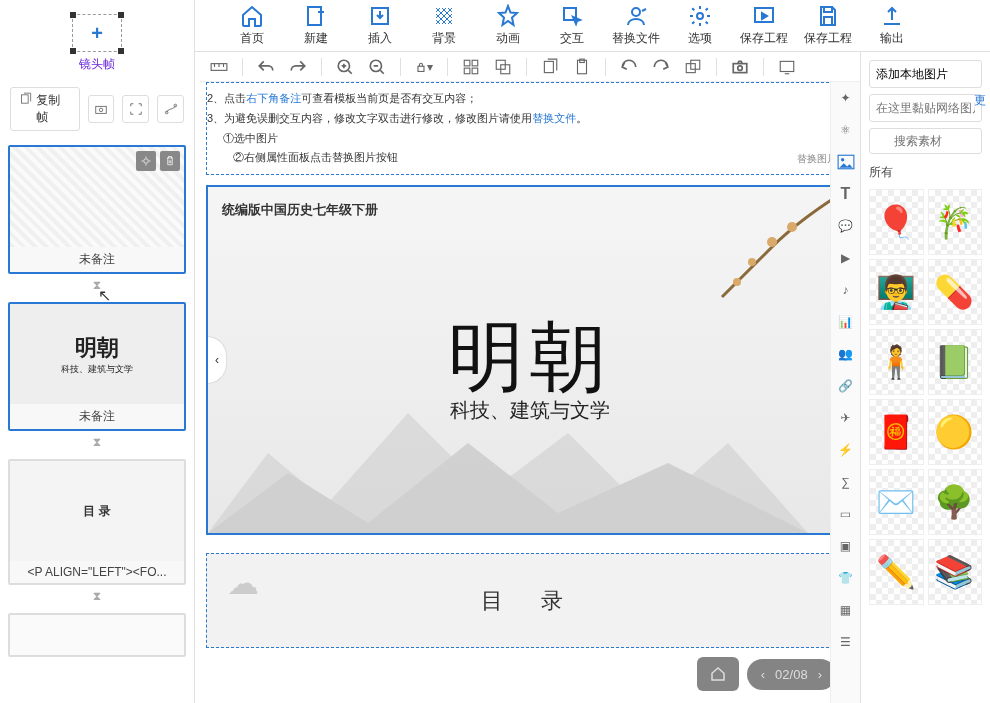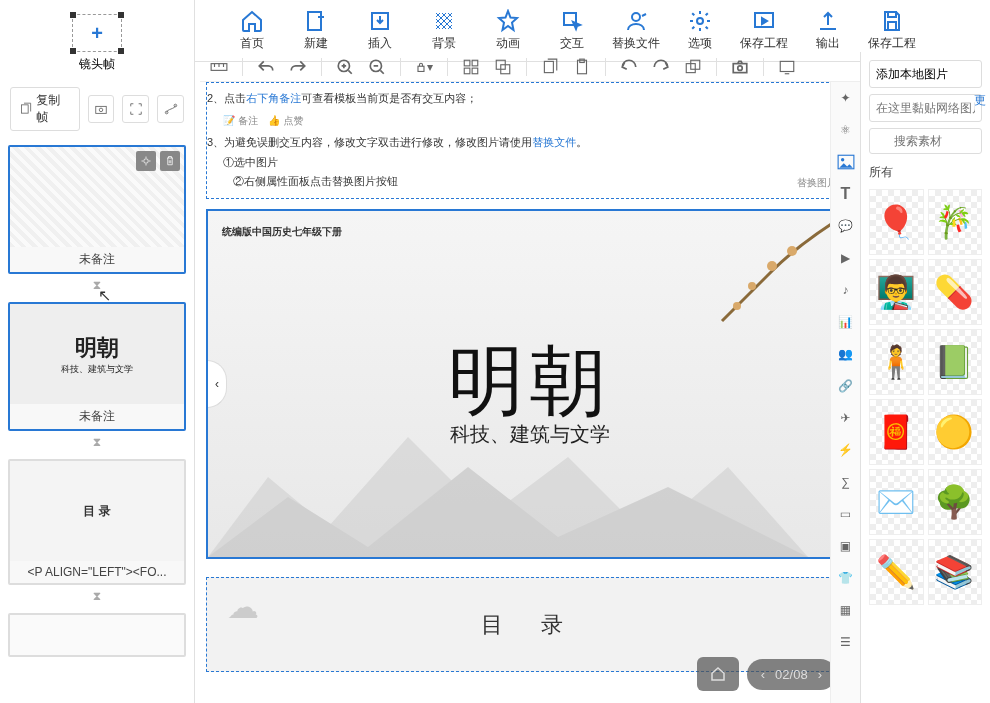--- a/index.html
+++ b/index.html
@@ -1,37 +1,37 @@
 <!DOCTYPE html>
 <html><head>
 <meta charset="utf-8">
 <style>
 * { box-sizing: border-box; margin: 0; padding: 0; }
 body { font-family: "Microsoft YaHei", Arial, sans-serif; font-size: 12px; color: #333; background: #fff; width: 990px; height: 703px; overflow: hidden; position: relative; }
 
 
-.top-toolbar { display: flex; align-items: center; height: 62px; border-bottom: 1px solid #e0e0e0; padding-left: 220px; }
+.top-toolbar { display: flex; align-items: center; height: 52px; border-bottom: 1px solid #e0e0e0; padding-left: 220px; }
 .top-item { display: flex; flex-direction: column; align-items: center; justify-content: center; width: 64px; height: 52px; cursor: pointer; color: #2878d4; }
 .top-item svg { width: 24px; height: 24px; }
 .top-item span { margin-top: 2px; font-size: 12px; color: #333; }
 
 
 .sec-toolbar { position: absolute; top: 52px; left: 200px; right: 0; height: 30px; display: flex; align-items: center; padding-left: 10px; gap: 14px; border-bottom: 1px solid #eee; }
 .sec-icon { width: 18px; height: 18px; display: flex; align-items: center; justify-content: center; color: #666; cursor: pointer; }
 .sec-sep { width: 1px; height: 18px; background: #e0e0e0; }
 
 
 .left-panel { position: absolute; top: 0; left: 0; width: 195px; height: 703px; border-right: 1px solid #e0e0e0; background: #fff; padding-top: 6px; overflow: hidden; }
 .lens-frame { text-align: center; }
 .lens-frame .box { width: 50px; height: 38px; margin: 8px auto 4px; border: 1px dashed #999; display: flex; align-items: center; justify-content: center; position: relative; }
 .lens-frame .plus { color: #2878d4; font-size: 20px; font-weight: bold; }
 .corner { position: absolute; width: 6px; height: 6px; background: #333; }
-.lens-label { font-size: 12px; color: #000000; margin-bottom: 8px; }
+.lens-label { font-size: 12px; color: #6d28d9; margin-bottom: 8px; }
 .left-row { display: flex; gap: 8px; padding: 6px 10px; align-items: center; }
-.btn-outline { display: flex; align-items: center; gap: 4px; padding: 4px 8px; border: 1px solid #ddd; border-radius: 3px; cursor: pointer; font-size: 12px; }
+.btn-outline { display: flex; gap: 4px; padding: 4px 8px; border: 1px solid #ddd; border-radius: 3px; cursor: pointer; font-size: 12px; }
 .sq-btn { width: 28px; height: 28px; border: 1px solid #ddd; border-radius: 3px; display: flex; align-items: center; justify-content: center; cursor: pointer; }
 
 .thumbs { padding: 8px; }
 .thumb { border: 2px solid #2878d4; border-radius: 2px; margin-bottom: 4px; position: relative; background: #f8f8f8; text-align: center; }
 .thumb.unsel { border-color: #ddd; }
 .thumb-img { height: 100px; background: repeating-linear-gradient(45deg, #f0f0f0, #f0f0f0 4px, #fafafa 4px, #fafafa 8px); display: flex; align-items: center; justify-content: center; position: relative; overflow: hidden; }
 .thumb-actions { position: absolute; top: 4px; right: 4px; display: flex; gap: 4px; }
 .thumb-act { width: 20px; height: 20px; background: #888; border-radius: 2px; display:flex; align-items:center; justify-content:center; }
 .thumb-label { padding: 4px 6px; font-size: 12px; color: #444; }
 .hourglass { text-align: center; margin: 4px 0 10px; color: #aaa; }
@@ -43,21 +43,21 @@
 .thumb-img.slide4 { background: #fafafa; height: 40px; }
 
 
 .canvas-area { position: absolute; top: 82px; left: 200px; right: 130px; bottom: 0; background: #fff; overflow: hidden; }
 .instruction-box { border: 1px dashed #2878d4; background: #fff; margin: 0 6px 10px; padding: 6px 0; font-size: 11px; line-height: 1.8; position: relative; }
 .instruction-box .blue-link { color: #2878d4; }
 .instruction-box .mini-icons { display: flex; gap: 10px; margin: 3px 0 3px 16px; font-size: 10px; color: #888; }
 .instruction-box .bot-link { position: absolute; bottom: 6px; right: 16px; color: #888; font-size: 10px; }
 
 .slide-main { margin: 0 6px; height: 350px; border: 2px solid #2878d4; background: linear-gradient(#f5f5f5,#e8e8e8); position: relative; overflow: hidden; }
-.slide-main .subtitle-top { position: absolute; top: 14px; left: 14px; font-size: 10px; font-weight: bold; color: #333; }
+.slide-main .subtitle-top { position: absolute; top: 14px; left: 14px; font-size: 13px; font-weight: bold; color: #333; }
 .slide-main .title-big { position: absolute; top: 120px; left: 50%; transform: translateX(-50%); font-size: 76px; letter-spacing: 6px; color: #111; }
 .slide-main .title-sub { position: absolute; top: 210px; left: 50%; transform: translateX(-50%); font-size: 20px; color: #222; }
 .slide-arrow { position: absolute; top: 50%; transform: translateY(-50%); width: 20px; height: 48px; background: #fff; border: 1px solid #ddd; display: flex; align-items: center; justify-content: center; cursor: pointer; }
 .slide-arrow.left { left: -1px; border-radius: 0 24px 24px 0; }
 .slide-arrow.right { right: -1px; border-radius: 24px 0 0 24px; }
 .mountains { position: absolute; bottom: 0; left: 0; right: 0; height: 180px; opacity: 0.6; }
 .branches { position: absolute; top: 0; right: 0; width: 200px; height: 140px; }
 
 .slide-next { margin: 18px 6px 0; height: 95px; border: 1px dashed #2878d4; background: #f2f2f2; display: flex; align-items: center; justify-content: center; font-size: 22px; letter-spacing: 16px; position: relative; }
 .slide-next .ornament { position: absolute; left: 20px; top: 10px; font-size: 32px; color: #ccc; }
@@ -150,31 +150,31 @@
   </div>
   <div class="top-item">
     <svg viewBox="0 0 24 24" fill="none" stroke="currentColor" stroke-width="2">
         <rect x="3" y="4" width="18" height="14"></rect>
         <path d="M10 9l5 3-5 3z" fill="currentColor"></path>
       </svg>
     <span>保存工程</span>
   </div>
   <div class="top-item">
     <svg viewBox="0 0 24 24" fill="none" stroke="currentColor" stroke-width="2">
-        <path d="M12 16V4M8 8l4-4 4 4M4 20h16"></path>
-      </svg>
-    <span>输出</span>
-  </div>
-  <div class="top-item">
-    <svg viewBox="0 0 24 24" fill="none" stroke="currentColor" stroke-width="2">
         <path d="M5 3h11l3 3v15H5z"></path>
         <rect x="8" y="3" width="8" height="5"></rect>
         <rect x="8" y="13" width="8" height="8"></rect>
       </svg>
     <span>保存工程</span>
+  </div>
+  <div class="top-item">
+    <svg viewBox="0 0 24 24" fill="none" stroke="currentColor" stroke-width="2">
+        <path d="M12 16V4M8 8l4-4 4 4M4 20h16"></path>
+      </svg>
+    <span>输出</span>
   </div>
 </div>
 
 <div class="sec-toolbar">
   <div class="sec-icon">
       <svg viewBox="0 0 16 16" stroke="currentColor" fill="none">
         <rect x="1" y="5" width="14" height="6"></rect>
         <path d="M4 5v3M8 5v3M12 5v3"></path>
       </svg>
     </div>
@@ -352,24 +352,20 @@
   </div>
 </div>
 
 <span class="cursor">↖</span>
 
 <div class="canvas-area">
   <div class="instruction-box">
     <div>
       <span>2、点击</span><span class="blue-link">右下角备注</span><span>可查看模板当前页是否有交互内容；</span>
     </div>
-    <div class="mini-icons">
-      <span>📝 <span>备注</span></span>
-      <span>👍 <span>点赞</span></span>
-    </div>
     <div>
       <span>3、为避免误删交互内容，修改文字双击进行修改，修改图片请使用</span><span class="blue-link">替换文件</span><span>。</span>
     </div>
     <div style="margin-left:16px">①选中图片</div>
     <div style="margin-left:26px">②右侧属性面板点击替换图片按钮</div>
     <span class="bot-link">替换图片</span>
   </div>
 
   <div class="slide-main">
     <svg class="mountains" viewBox="0 0 600 180" preserveAspectRatio="none">

